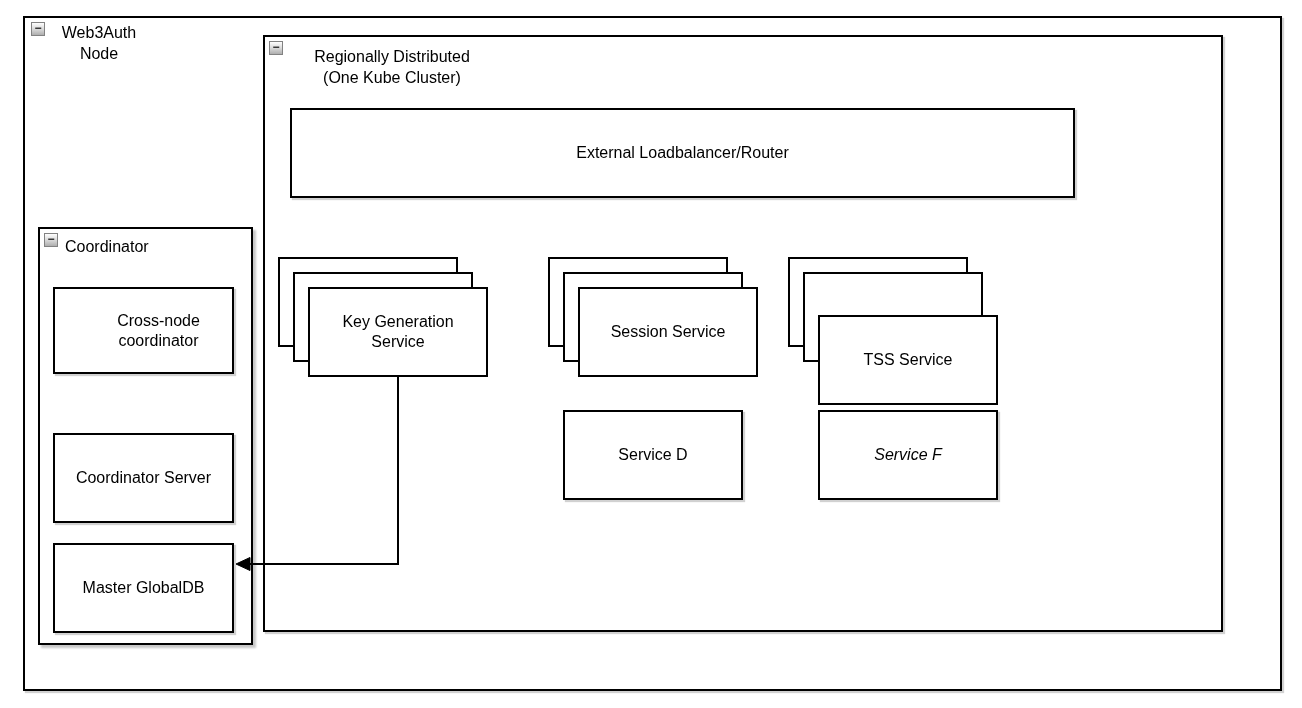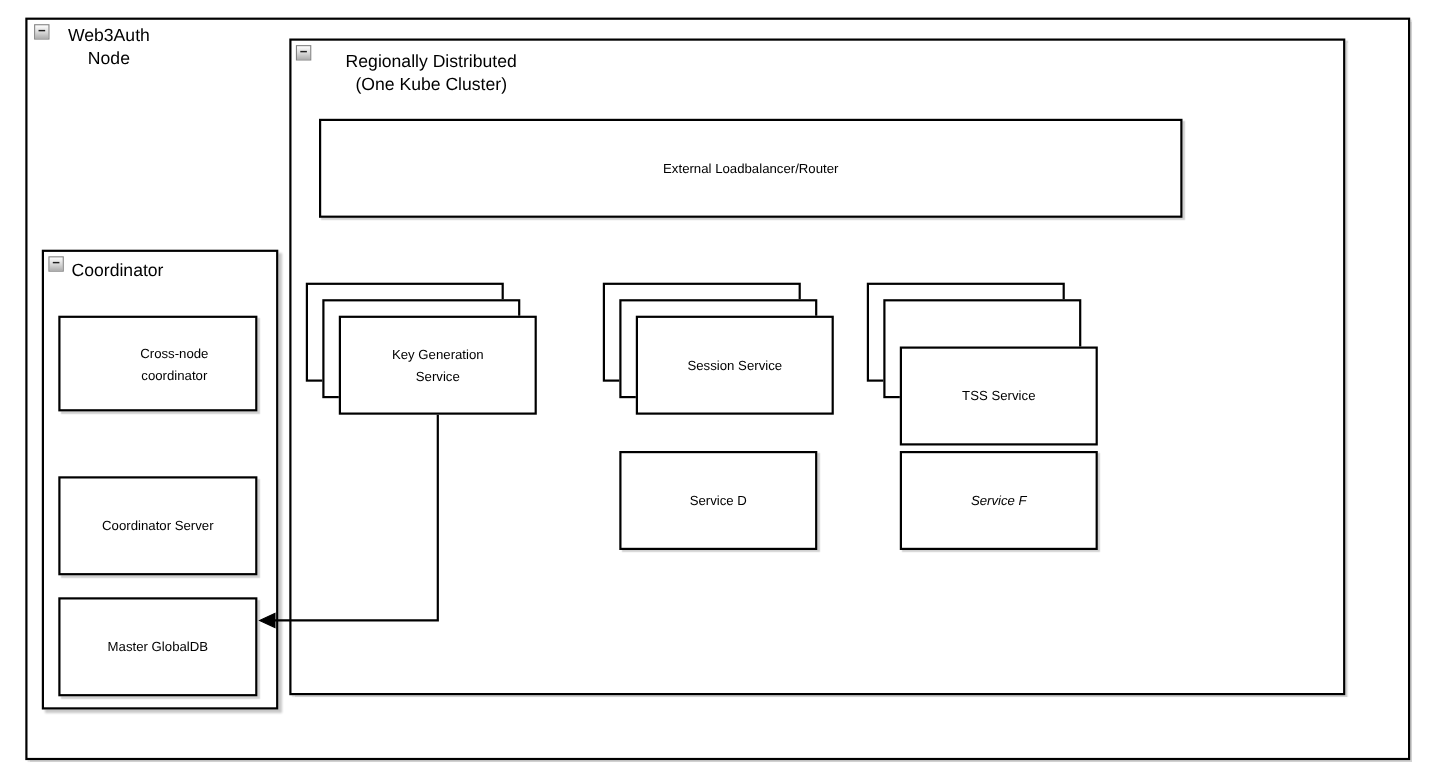--- a/index.html
+++ b/index.html
@@ -27,21 +27,21 @@
     position: absolute;
     background: #ffffff;
     border: 2px solid #000000;
     box-shadow: 2px 2px 1px rgba(0,0,0,0.18);
     box-sizing: border-box;
     display: flex;
     flex-direction: column;
     align-items: center;
     justify-content: center;
     text-align: center;
-    font-size: 12px;
+    font-size: 16px;
     line-height: 20px;
   }
   .stack-box {
     box-shadow: none;
   }
   .title {
     position: absolute;
     font-size: 16px;
     line-height: 21px;
     text-align: center;

